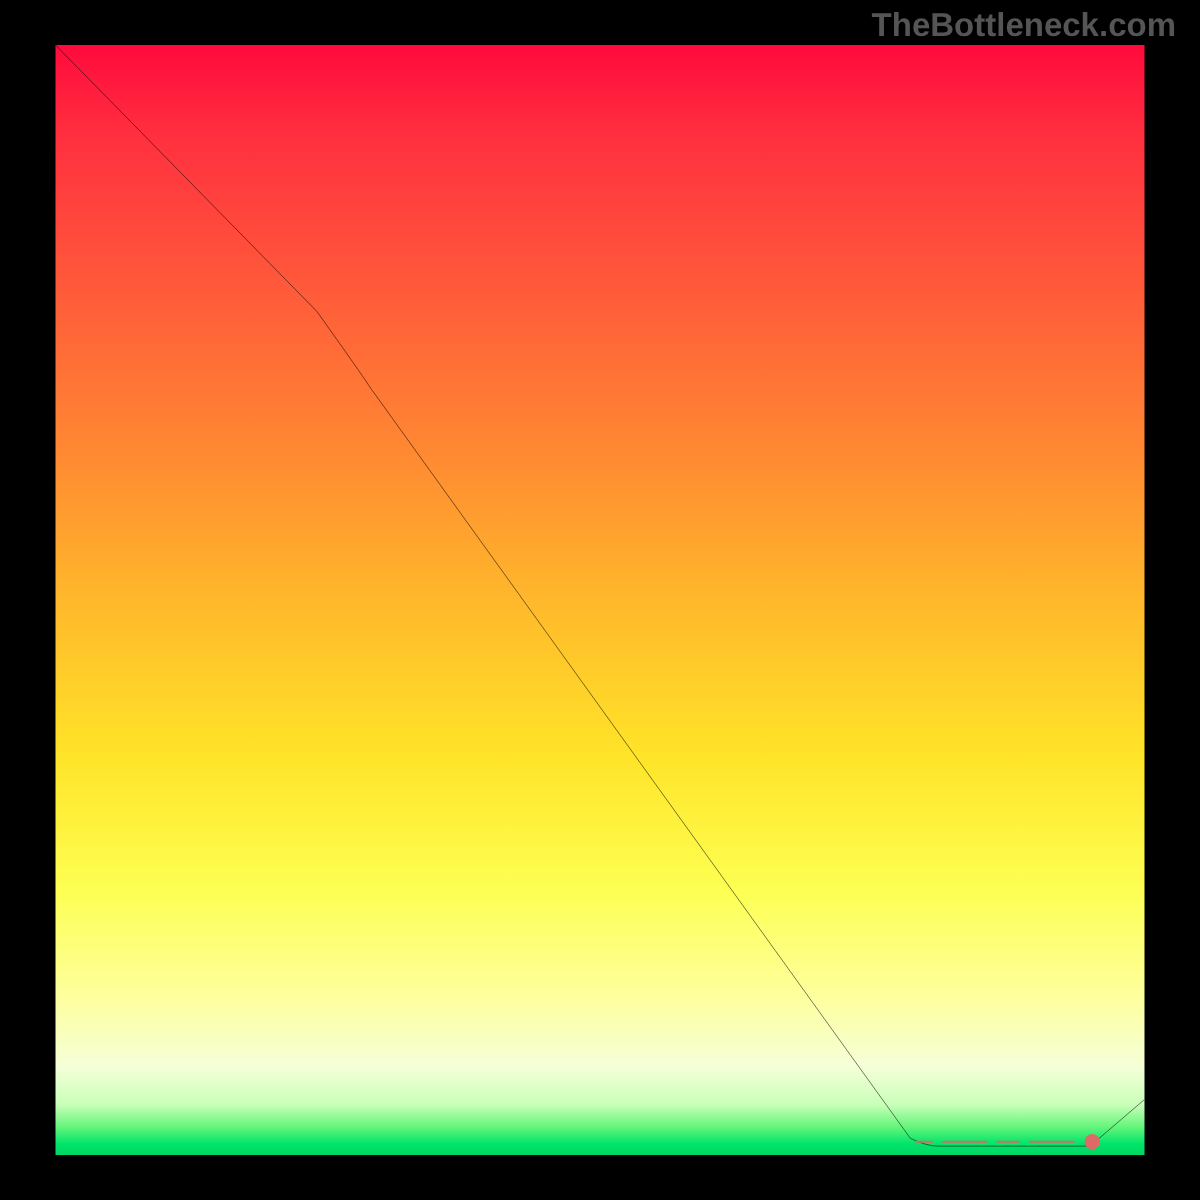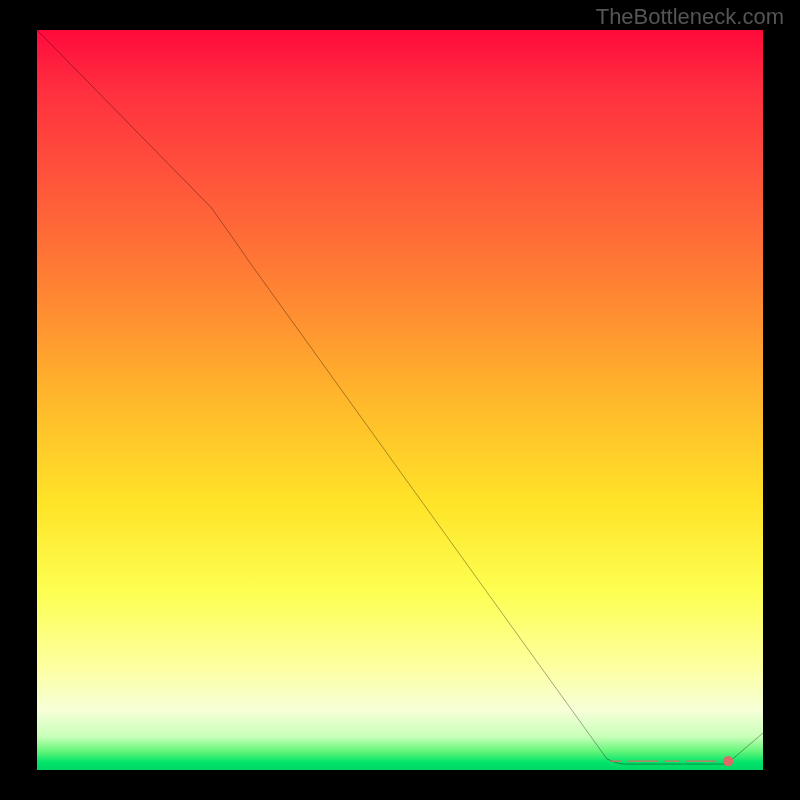--- a/index.html
+++ b/index.html
@@ -16,21 +16,21 @@
     width: 800px;
     height: 800px;
     background: #000;
   }
   .watermark {
     position: absolute;
     top: 4px;
     right: 16px;
     color: #555;
     font-size: 22px;
-    font-weight: 400;
+    font-weight: 700;
     user-select: none;
   }
   .plot-area {
     position: absolute;
     left: 37px;
     top: 30px;
     width: 726px;
     height: 740px;
     
     background: linear-gradient(to bottom,

